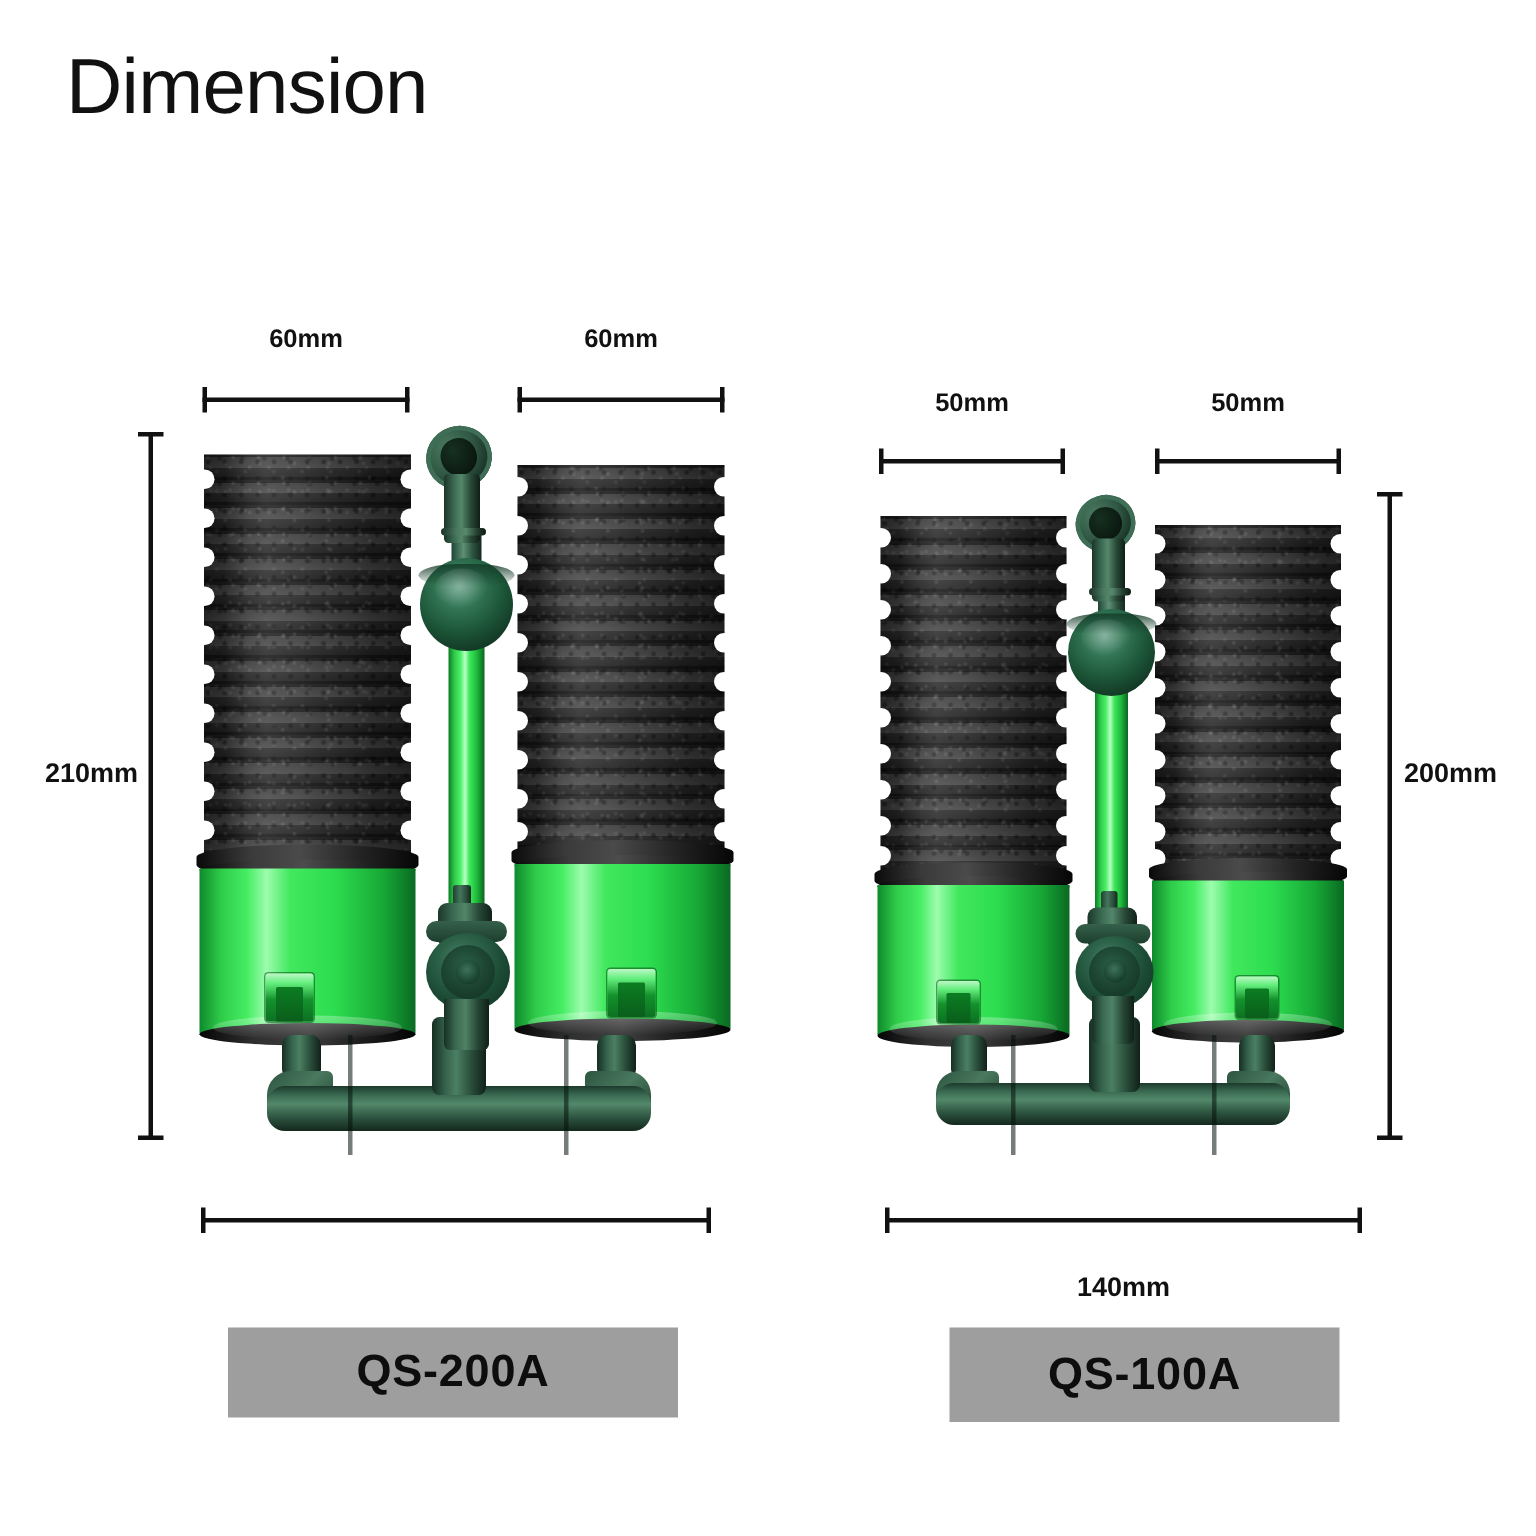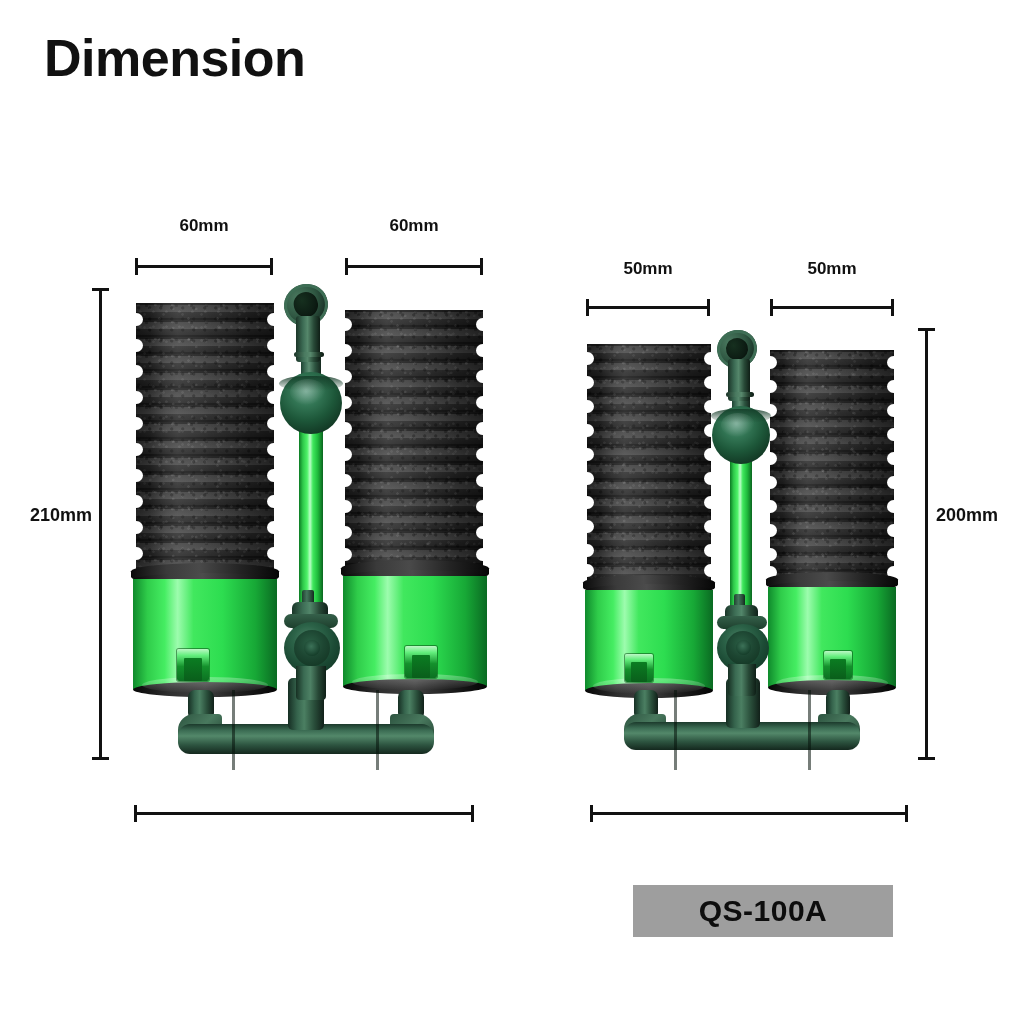--- a/index.html
+++ b/index.html
@@ -12,21 +12,21 @@
     position:relative;
   }
   #stage{position:absolute;inset:0;width:1024px;height:1024px;}
 
   .abs{position:absolute;}
 
   
   .title{
     left:44px; top:32px;
     font-size:52px;
-    font-weight:bold;
+    font-weight:normal;
     color:#111111;
     letter-spacing:-0.5px;
     line-height:1;
   }
 
   
   .dimlabel{
     font-size:17px;
     font-weight:bold;
     color:#111111;
@@ -453,20 +453,23 @@
       <div class="cupDot" style="left:26px;top:50px;width:16px;height:16px;"></div>
       <div class="downpipe" style="left:18px;top:76px;width:30px;height:34px;"></div>
     </div>
 
     <div class="abs hdim" style="left:134px;top:805px;width:340px;">
       <div class="cap l"></div>
         <div class="bar"></div>
         <div class="cap r"></div>
     </div>
 
+    <div class="abs nameplate" style="left:152px;top:885px;width:300px;height:60px;">
+      <span>QS-200A</span>
+    </div>
   </div>
 
   <div class="product" style="left:0;top:0;width:1024px;height:1024px;padding-left:24px;">
 
     <div class="abs dimlabel" style="left:586px;top:259px;width:124px;">50mm</div>
     <div class="abs dimlabel" style="left:770px;top:259px;width:124px;">50mm</div>
 
     <div class="abs hdim" style="left:586px;top:299px;width:124px;">
       <div class="cap l"></div>
         <div class="bar"></div>
@@ -599,19 +602,20 @@
       <div class="cupInner" style="left:14px;top:37px;width:34px;height:34px;"></div>
       <div class="cupDot" style="left:24px;top:46px;width:15px;height:15px;"></div>
       <div class="downpipe" style="left:16px;top:70px;width:28px;height:32px;"></div>
     </div>
 
     <div class="abs hdim" style="left:590px;top:805px;width:318px;">
       <div class="cap l"></div>
         <div class="bar"></div>
         <div class="cap r"></div>
     </div>
-
-    <div class="abs nameplate" style="left:633px;top:885px;width:260px;height:52px;">
+    <div class="abs dimlabel big" style="left:590px;top:848px;width:318px;">140mm</div>
+
+    <div class="abs nameplate" style="left:633px;top:885px;width:260px;height:63px;">
       <span>QS-100A</span>
     </div>
   </div>
 
 </div>
 
 </body></html>

